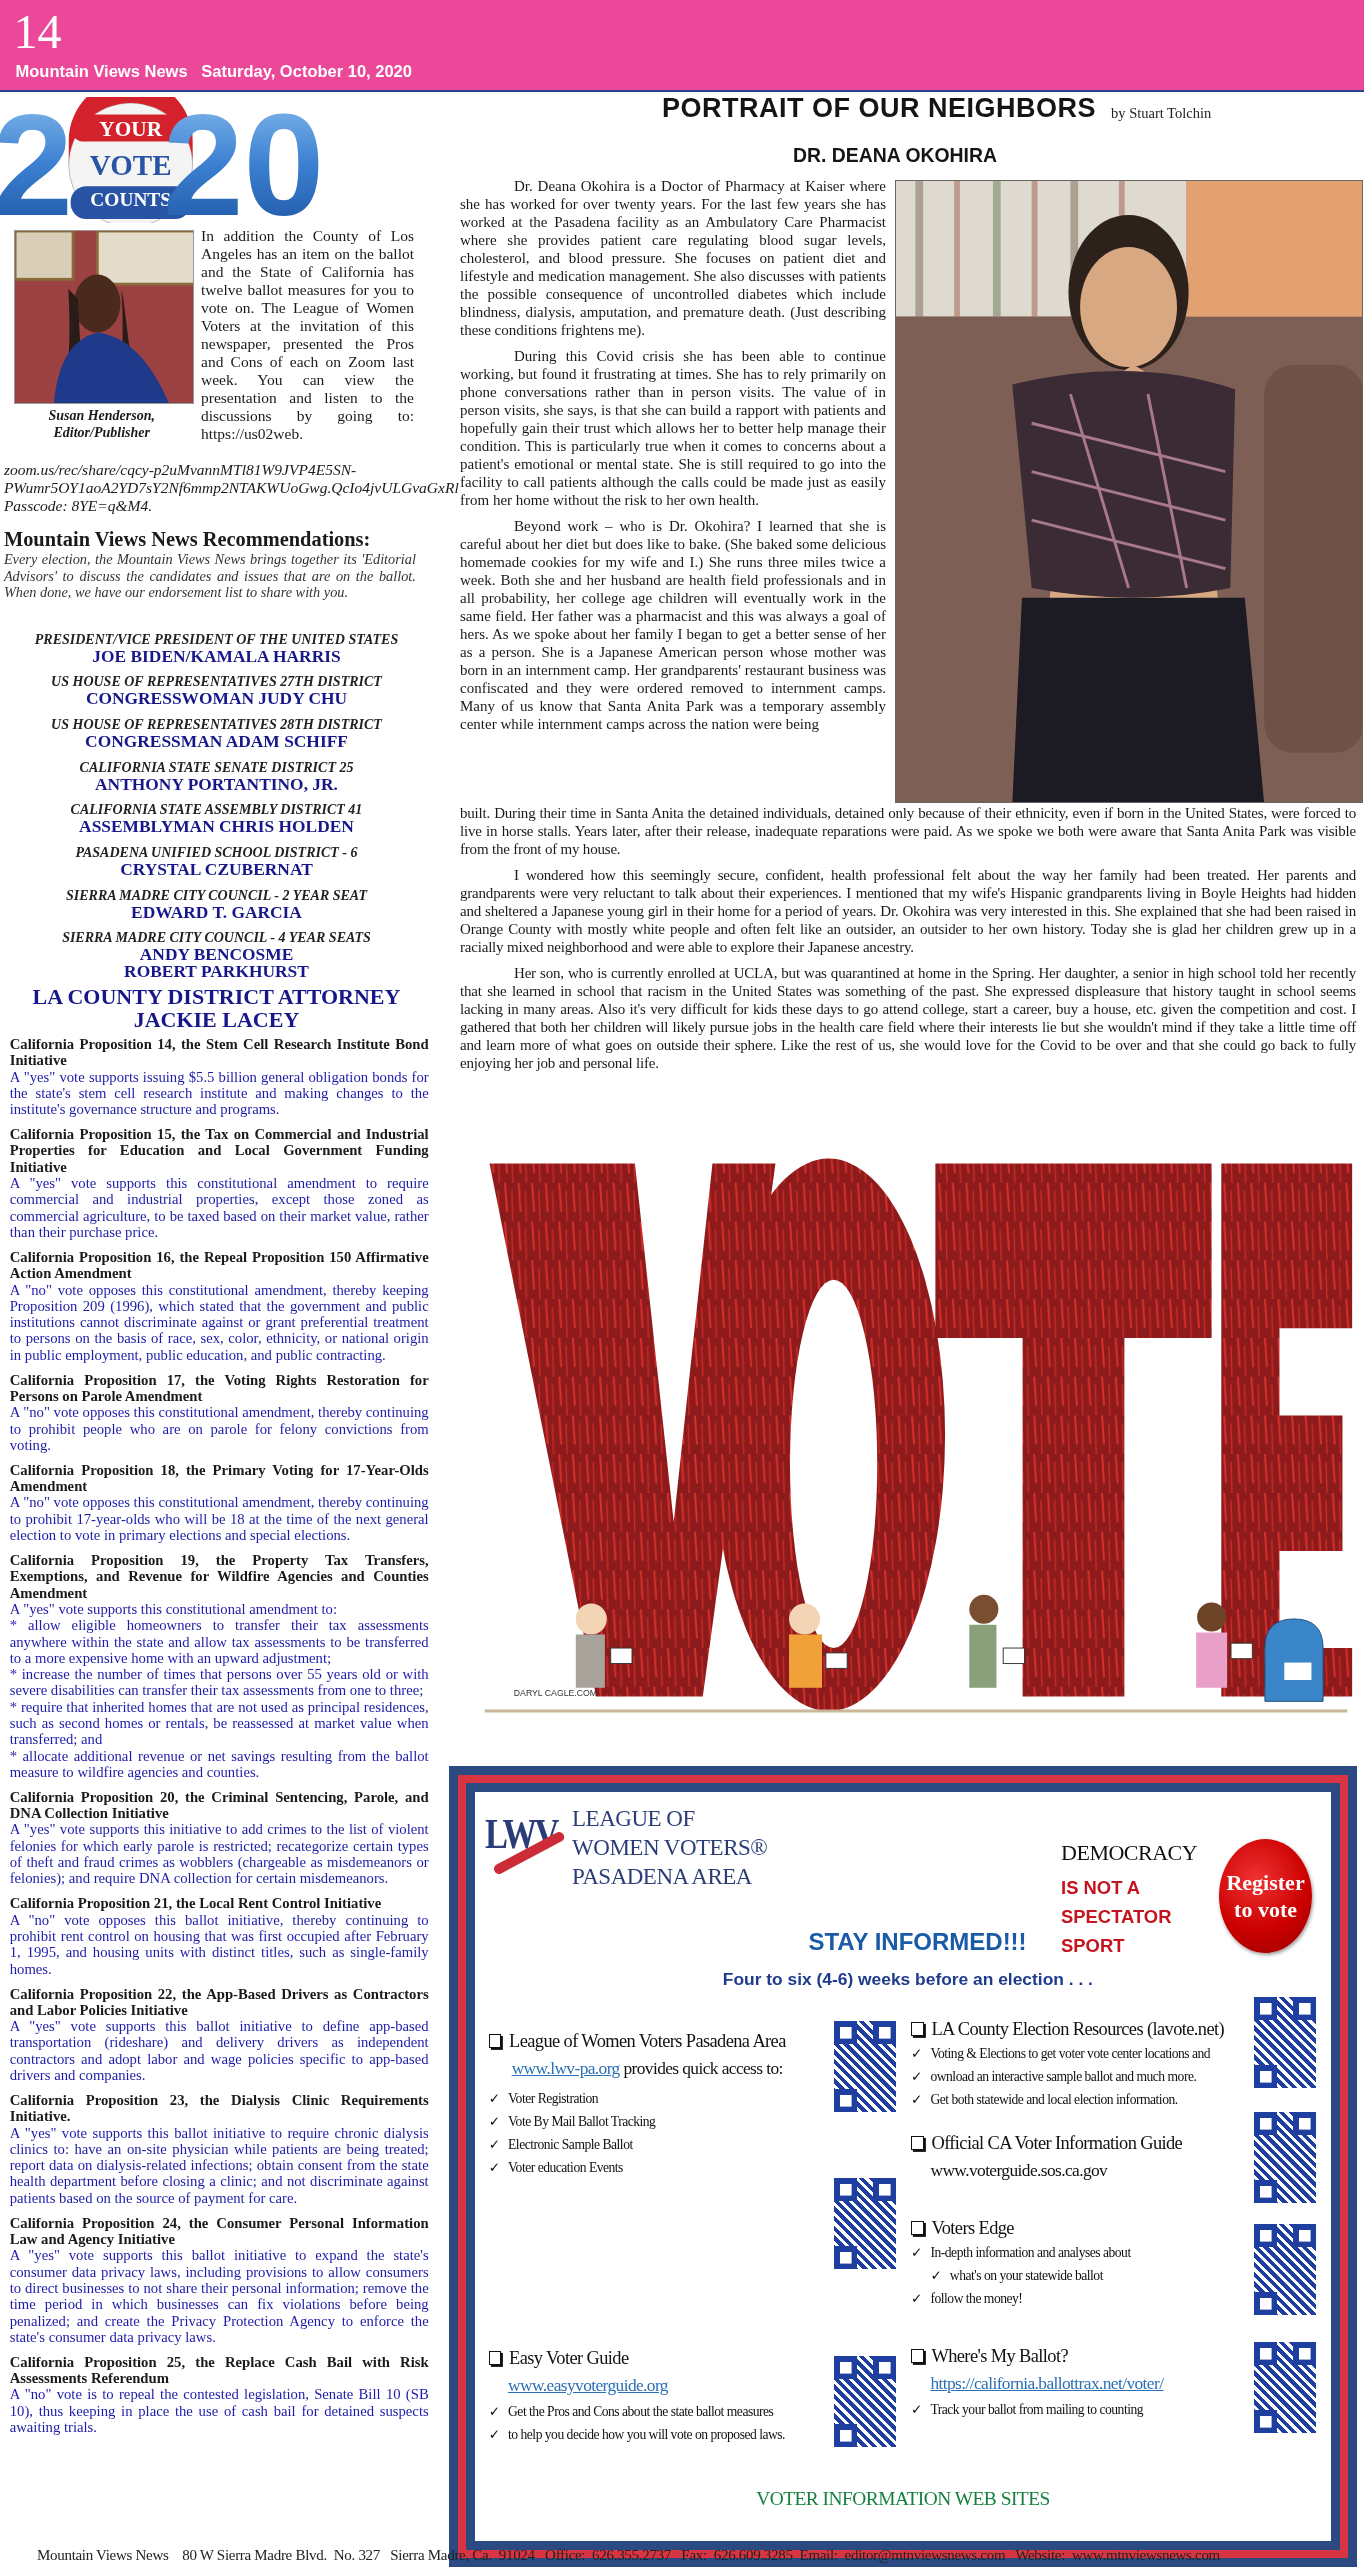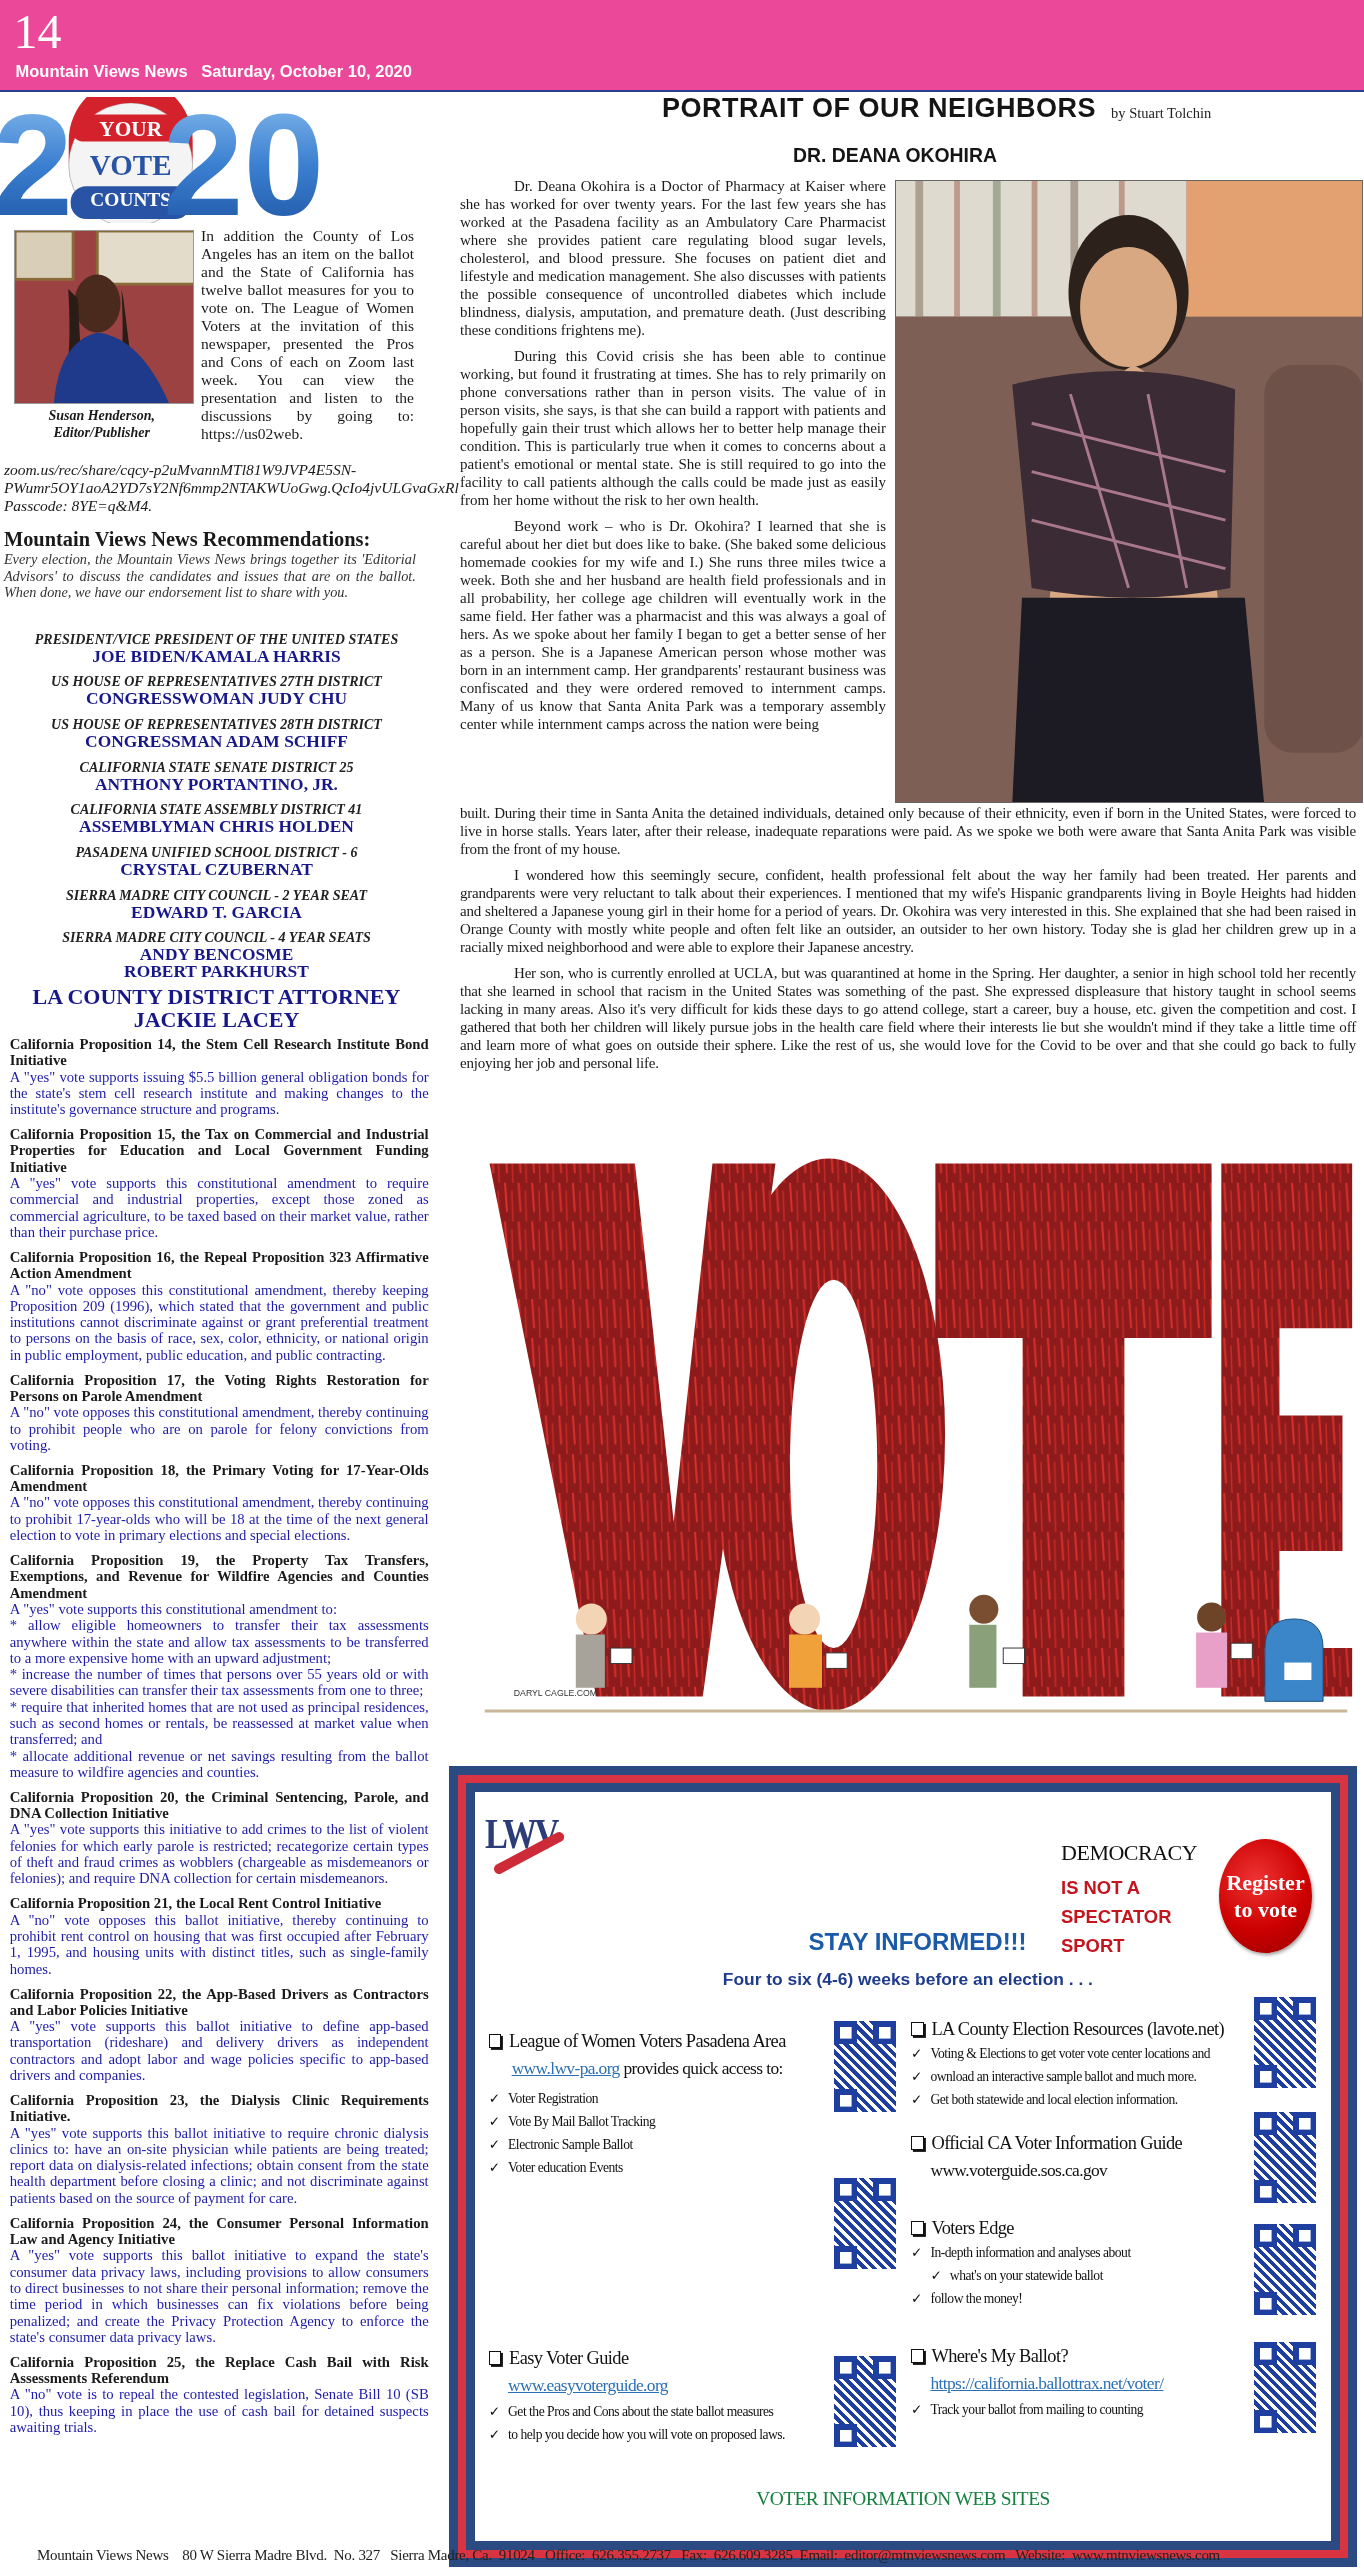--- a/index.html
+++ b/index.html
@@ -169,21 +169,21 @@
 <div class="props" style="top:1036px">
   <div class="prop">
     <div class="ptitle">California Proposition 14, the Stem Cell Research Institute Bond Initiative</div>
     <div class="pbody">A "yes" vote supports issuing $5.5 billion general obligation bonds for the state's stem cell research institute and making changes to the institute's governance structure and programs.</div>
   </div>
   <div class="prop">
     <div class="ptitle">California Proposition 15, the Tax on Commercial and Industrial Properties for Education and Local Government Funding Initiative</div>
     <div class="pbody">A "yes" vote supports this constitutional amendment to require commercial and industrial properties, except those zoned as commercial agriculture, to be taxed based on their market value, rather than their purchase price.</div>
   </div>
   <div class="prop">
-    <div class="ptitle">California Proposition 16, the Repeal Proposition 323 Affirmative Action Amendment</div>
+    <div class="ptitle">California Proposition 16, the Repeal Proposition 150 Affirmative Action Amendment</div>
     <div class="pbody">A "no" vote opposes this constitutional amendment, thereby keeping Proposition 209 (1996), which stated that the government and public institutions cannot discriminate against or grant preferential treatment to persons on the basis of race, sex, color, ethnicity, or national origin in public employment, public education, and public contracting.</div>
   </div>
   <div class="prop">
     <div class="ptitle">California Proposition 17, the Voting Rights Restoration for Persons on Parole Amendment</div>
     <div class="pbody">A "no" vote opposes this constitutional amendment, thereby continuing to prohibit people who are on parole for felony convictions from voting.</div>
   </div>
   <div class="prop">
     <div class="ptitle">California Proposition 18, the Primary Voting for 17-Year-Olds Amendment</div>
     <div class="pbody">A "no" vote opposes this constitutional amendment, thereby continuing to prohibit 17-year-olds who will be 18 at the time of the next general election to vote in primary elections and special elections.</div>
   </div>
@@ -308,20 +308,25 @@
     <text x="40" y="570" font-family="Liberation Sans, sans-serif" font-size="9" fill="#333">DARYL CAGLE.COM</text>
   </svg>
 </div>
 
 <div class="ad">
   <div class="red">
       <div class="blue2">
         <div class="inner">
     <div class="lwv-logo">LWV</div>
     <div class="lwv-swoosh"></div>
+    <div class="lwv-name">
+      <div>LEAGUE OF</div>
+      <div>WOMEN VOTERS®</div>
+      <div>PASADENA AREA</div>
+    </div>
     <div class="dem">DEMOCRACY</div>
     <div class="dem2">
       <div>IS NOT A</div>
       <div>SPECTATOR</div>
       <div>SPORT</div>
     </div>
     <div class="reg-btn">
       <span>Register</span>
       <span>to vote</span>
     </div>

